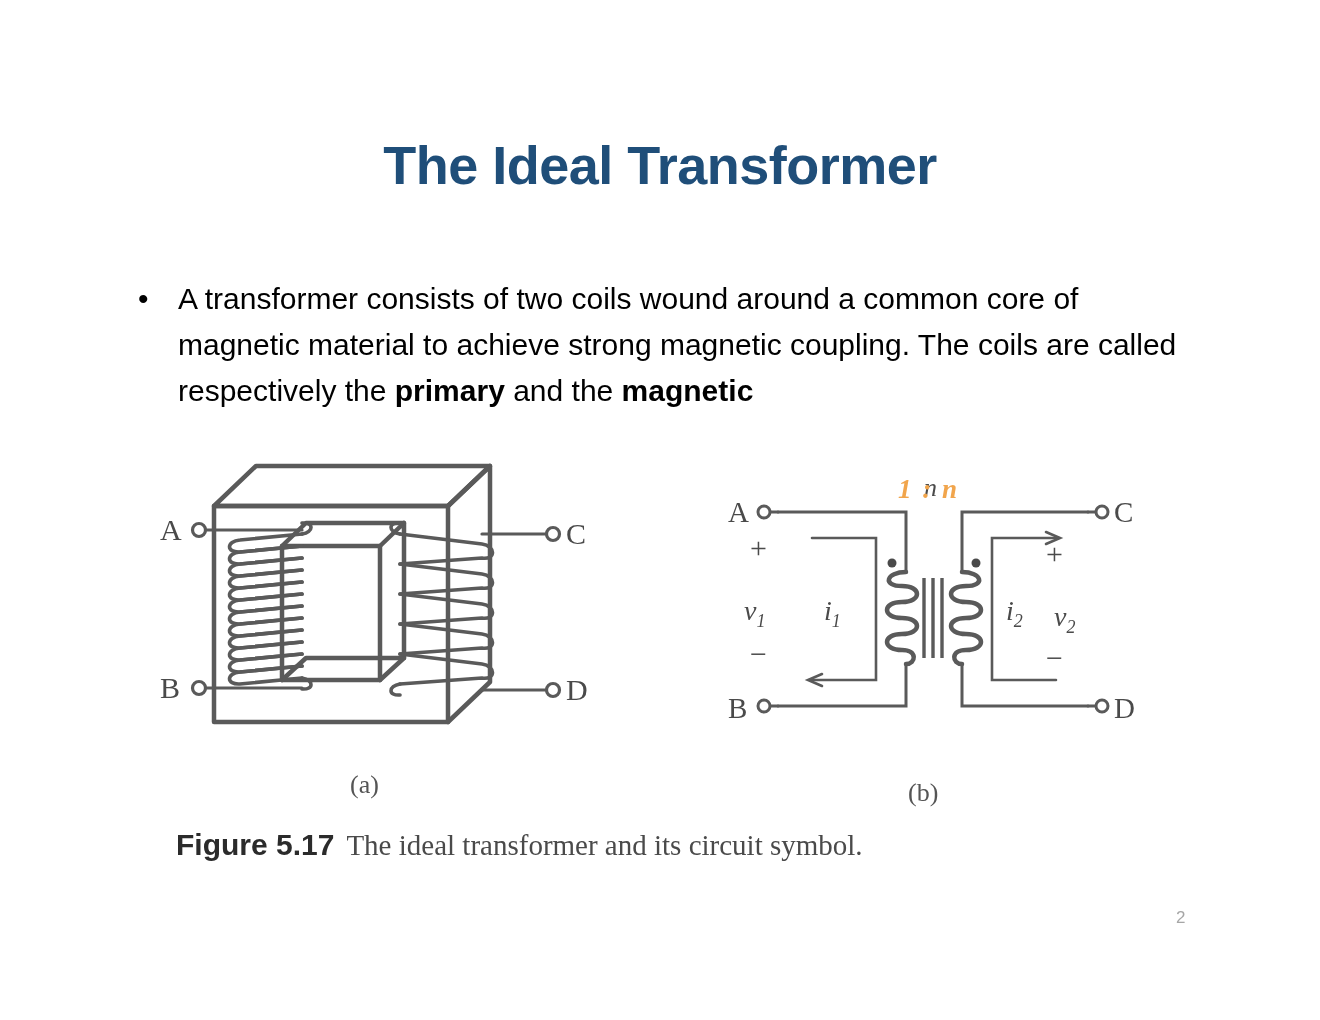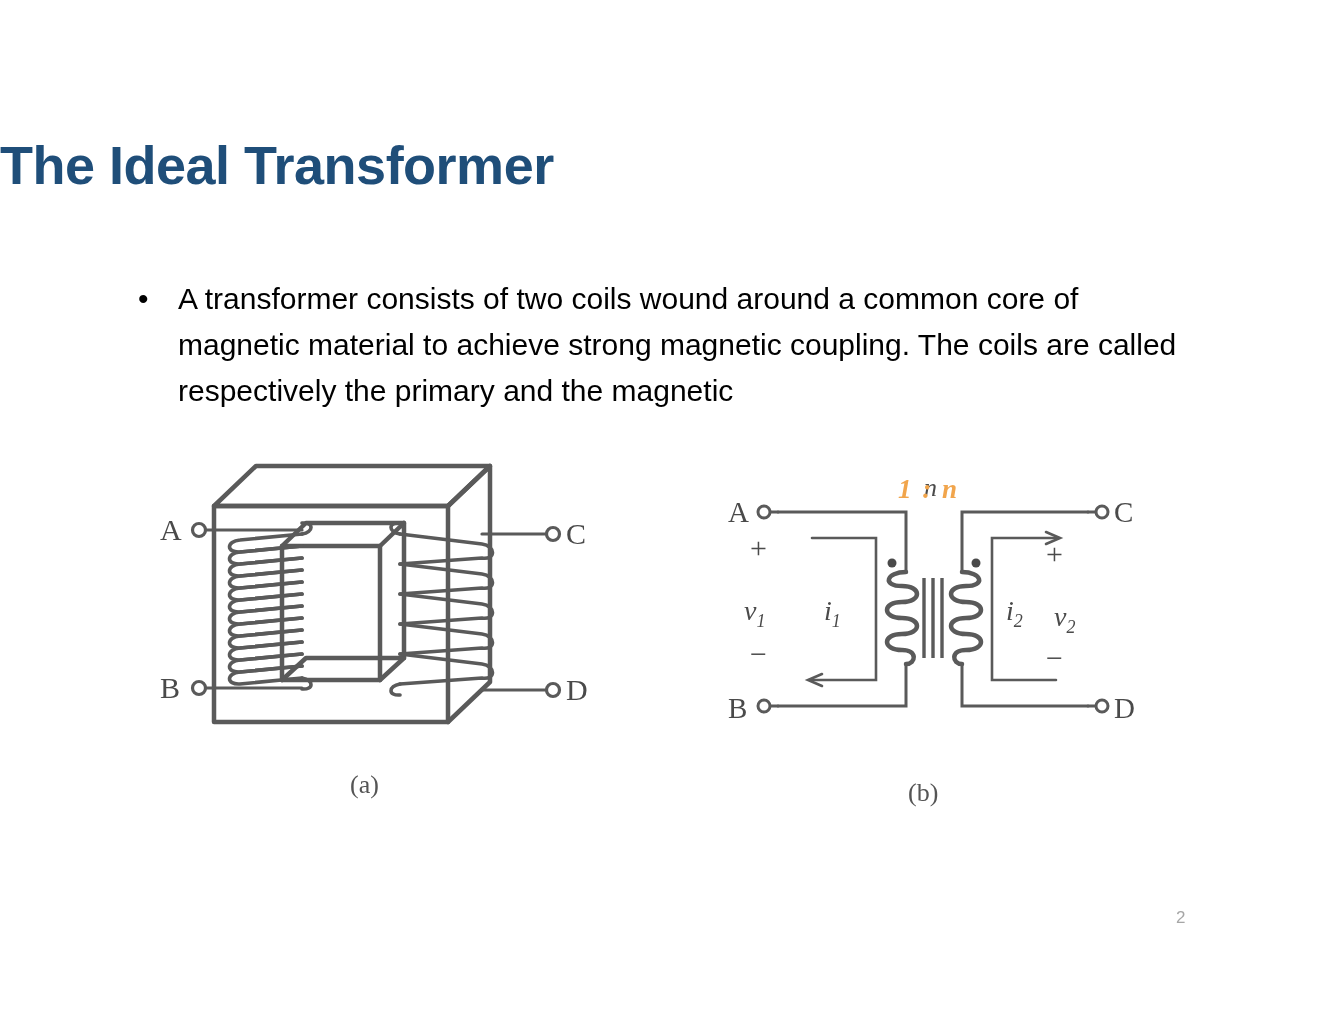--- a/index.html
+++ b/index.html
@@ -17,21 +17,21 @@
     background: #ffffff;
     overflow: hidden;
   }
 
   
   .slide-title {
     position: absolute;
     left: 0;
     top: 134px;
     width: 1320px;
-    text-align: left;
+    text-align: center;
     font-family: "Liberation Sans", sans-serif;
     font-weight: bold;
     font-size: 54px;
     line-height: 62px;
     letter-spacing: -0.5px;
     color: #1F4E79;
     white-space: nowrap;
   }
 
   
@@ -55,21 +55,21 @@
     padding-left: 6px;
     box-sizing: border-box;
   }
   .bullet-text {
     flex: 1 1 auto;
     font-family: "Liberation Sans", sans-serif;
     font-size: 30px;
     line-height: 46px;
     color: #000000;
   }
-  .bullet-text b { font-weight: normal; }
+  .bullet-text b { font-weight: bold; }
 
   
   .figure-area {
     position: absolute;
     left: 0;
     top: 430px;
     width: 1320px;
     height: 470px;
   }
   .fig-svg { display: block; }
@@ -321,16 +321,19 @@
         </g>
       </svg>
     </div>
   </div>
 
   <div class="ratio-label">1 : n</div>
 
   <div class="subcap subcap-a">(a)</div>
   <div class="subcap subcap-b">(b)</div>
 
+  <div class="fig-caption">
+    <span class="cap-num">Figure 5.17</span><span class="cap-text">The ideal transformer and its circuit symbol.</span>
+  </div>
 
   <div class="page-number">2</div>
 
 </div>
 
 </body></html>

